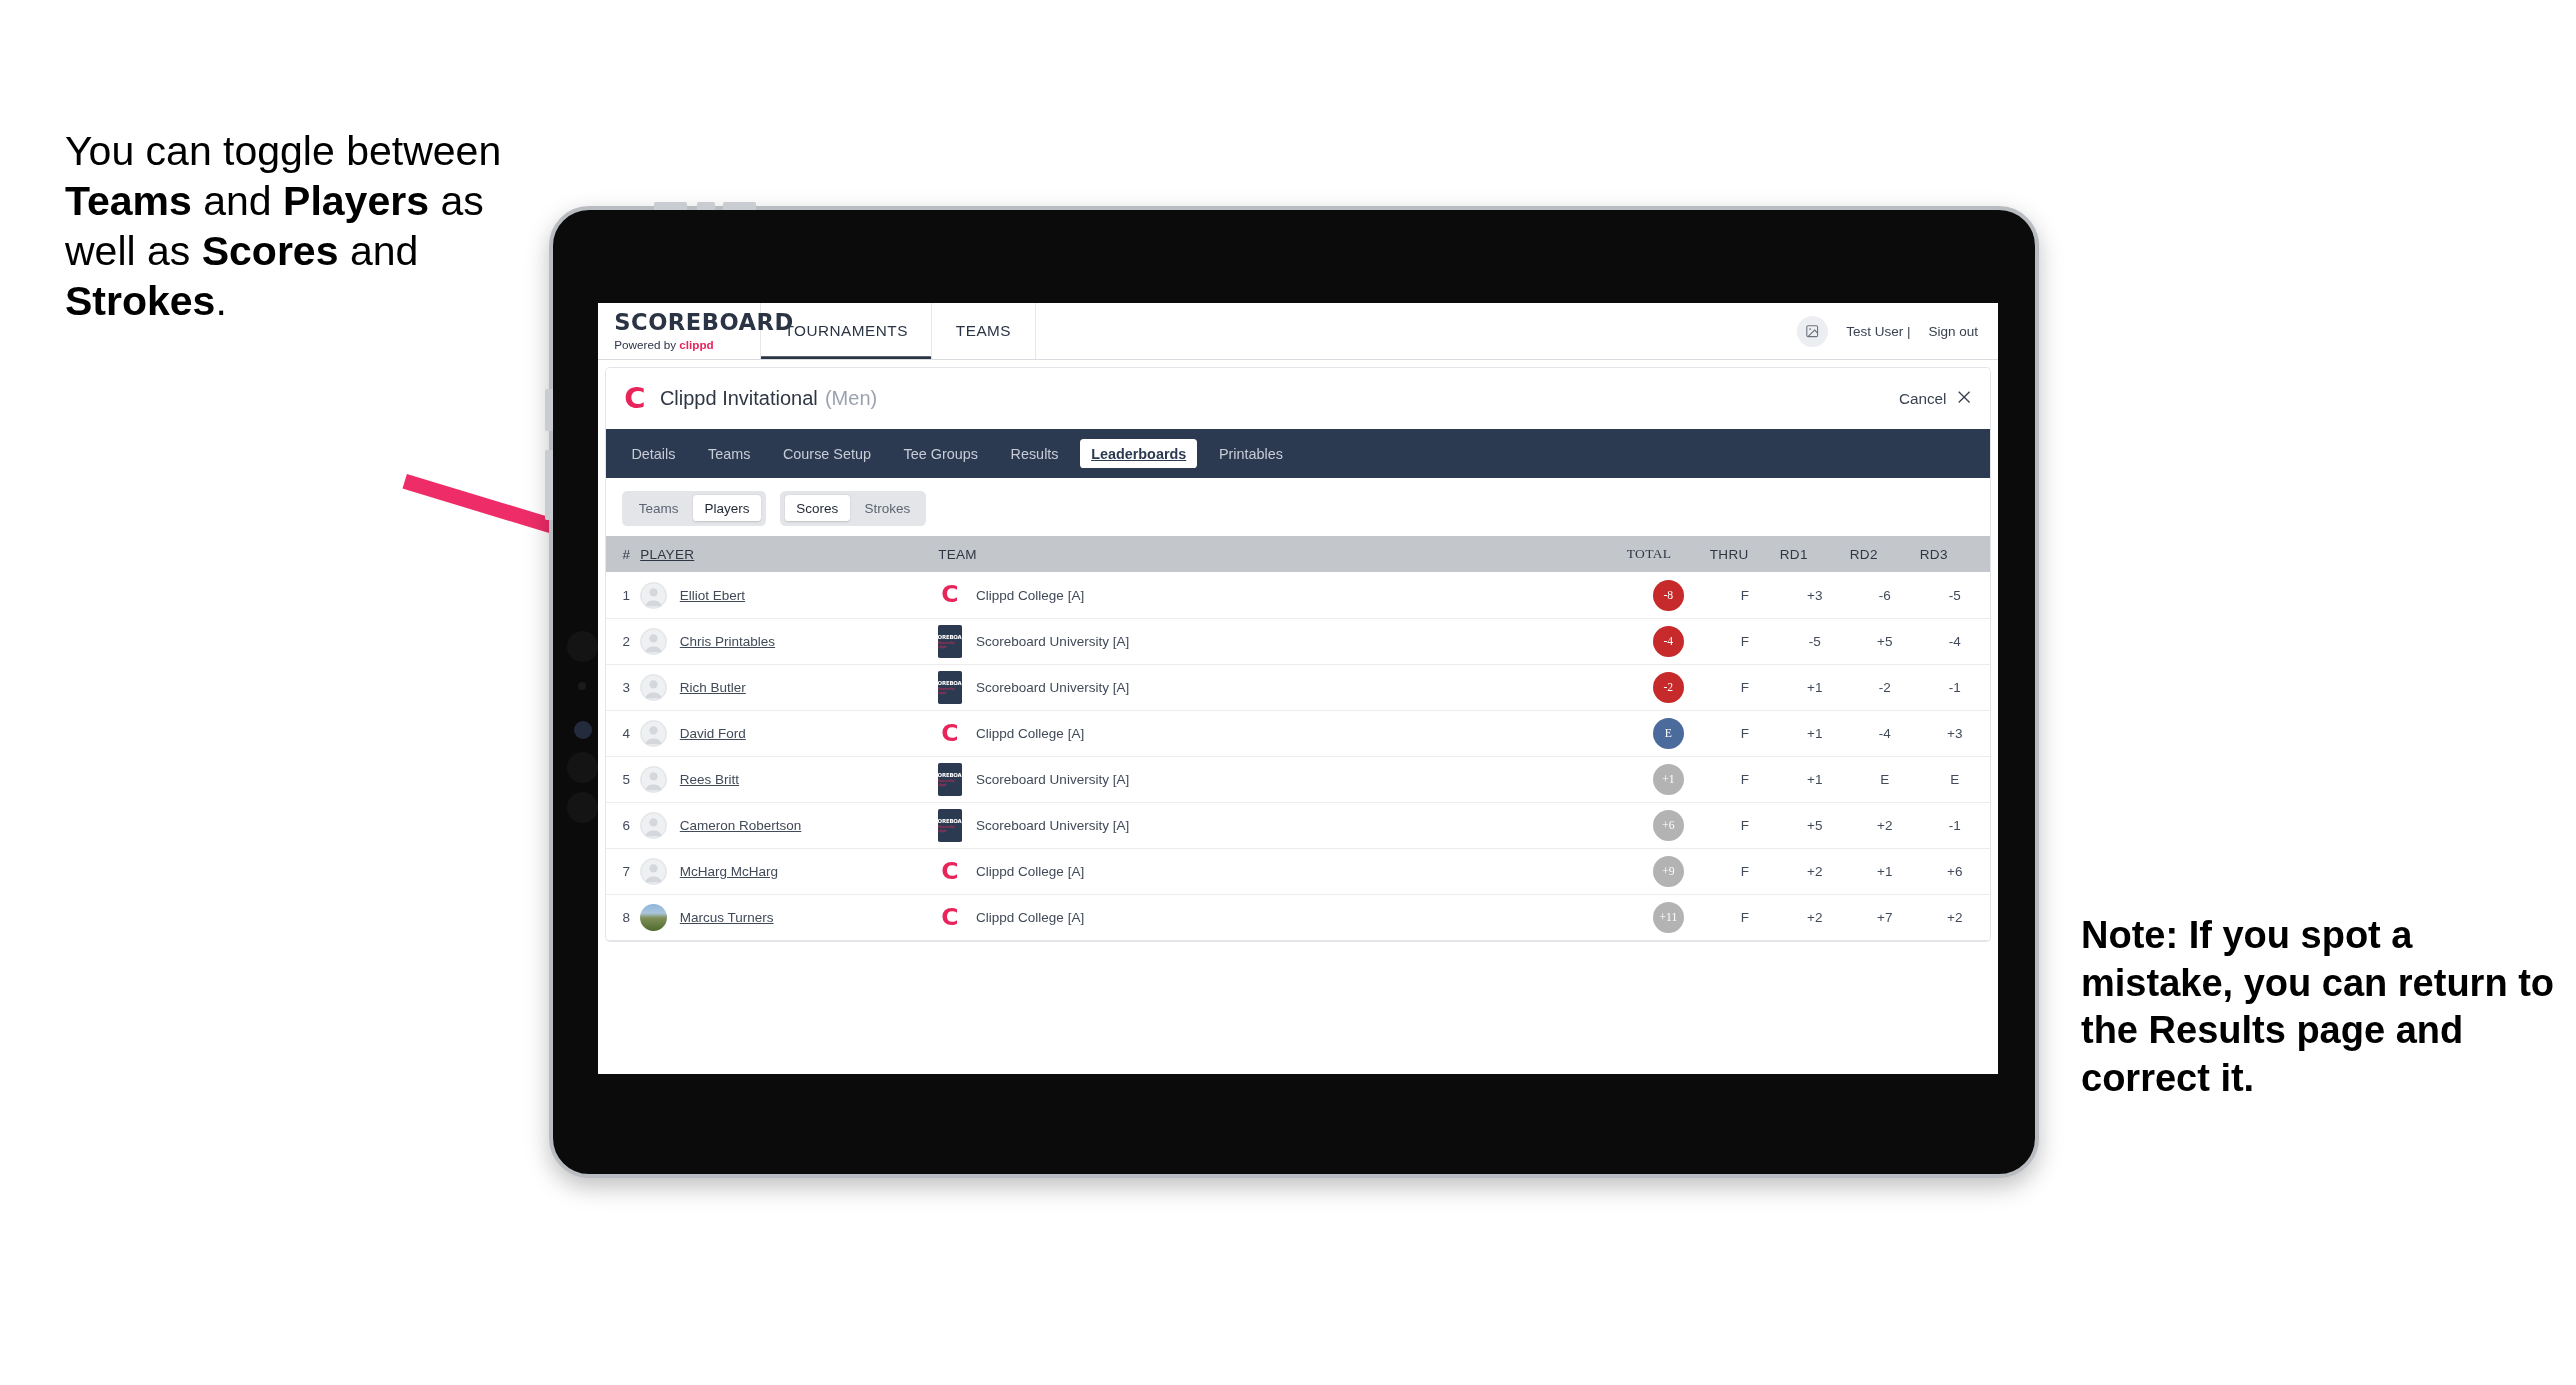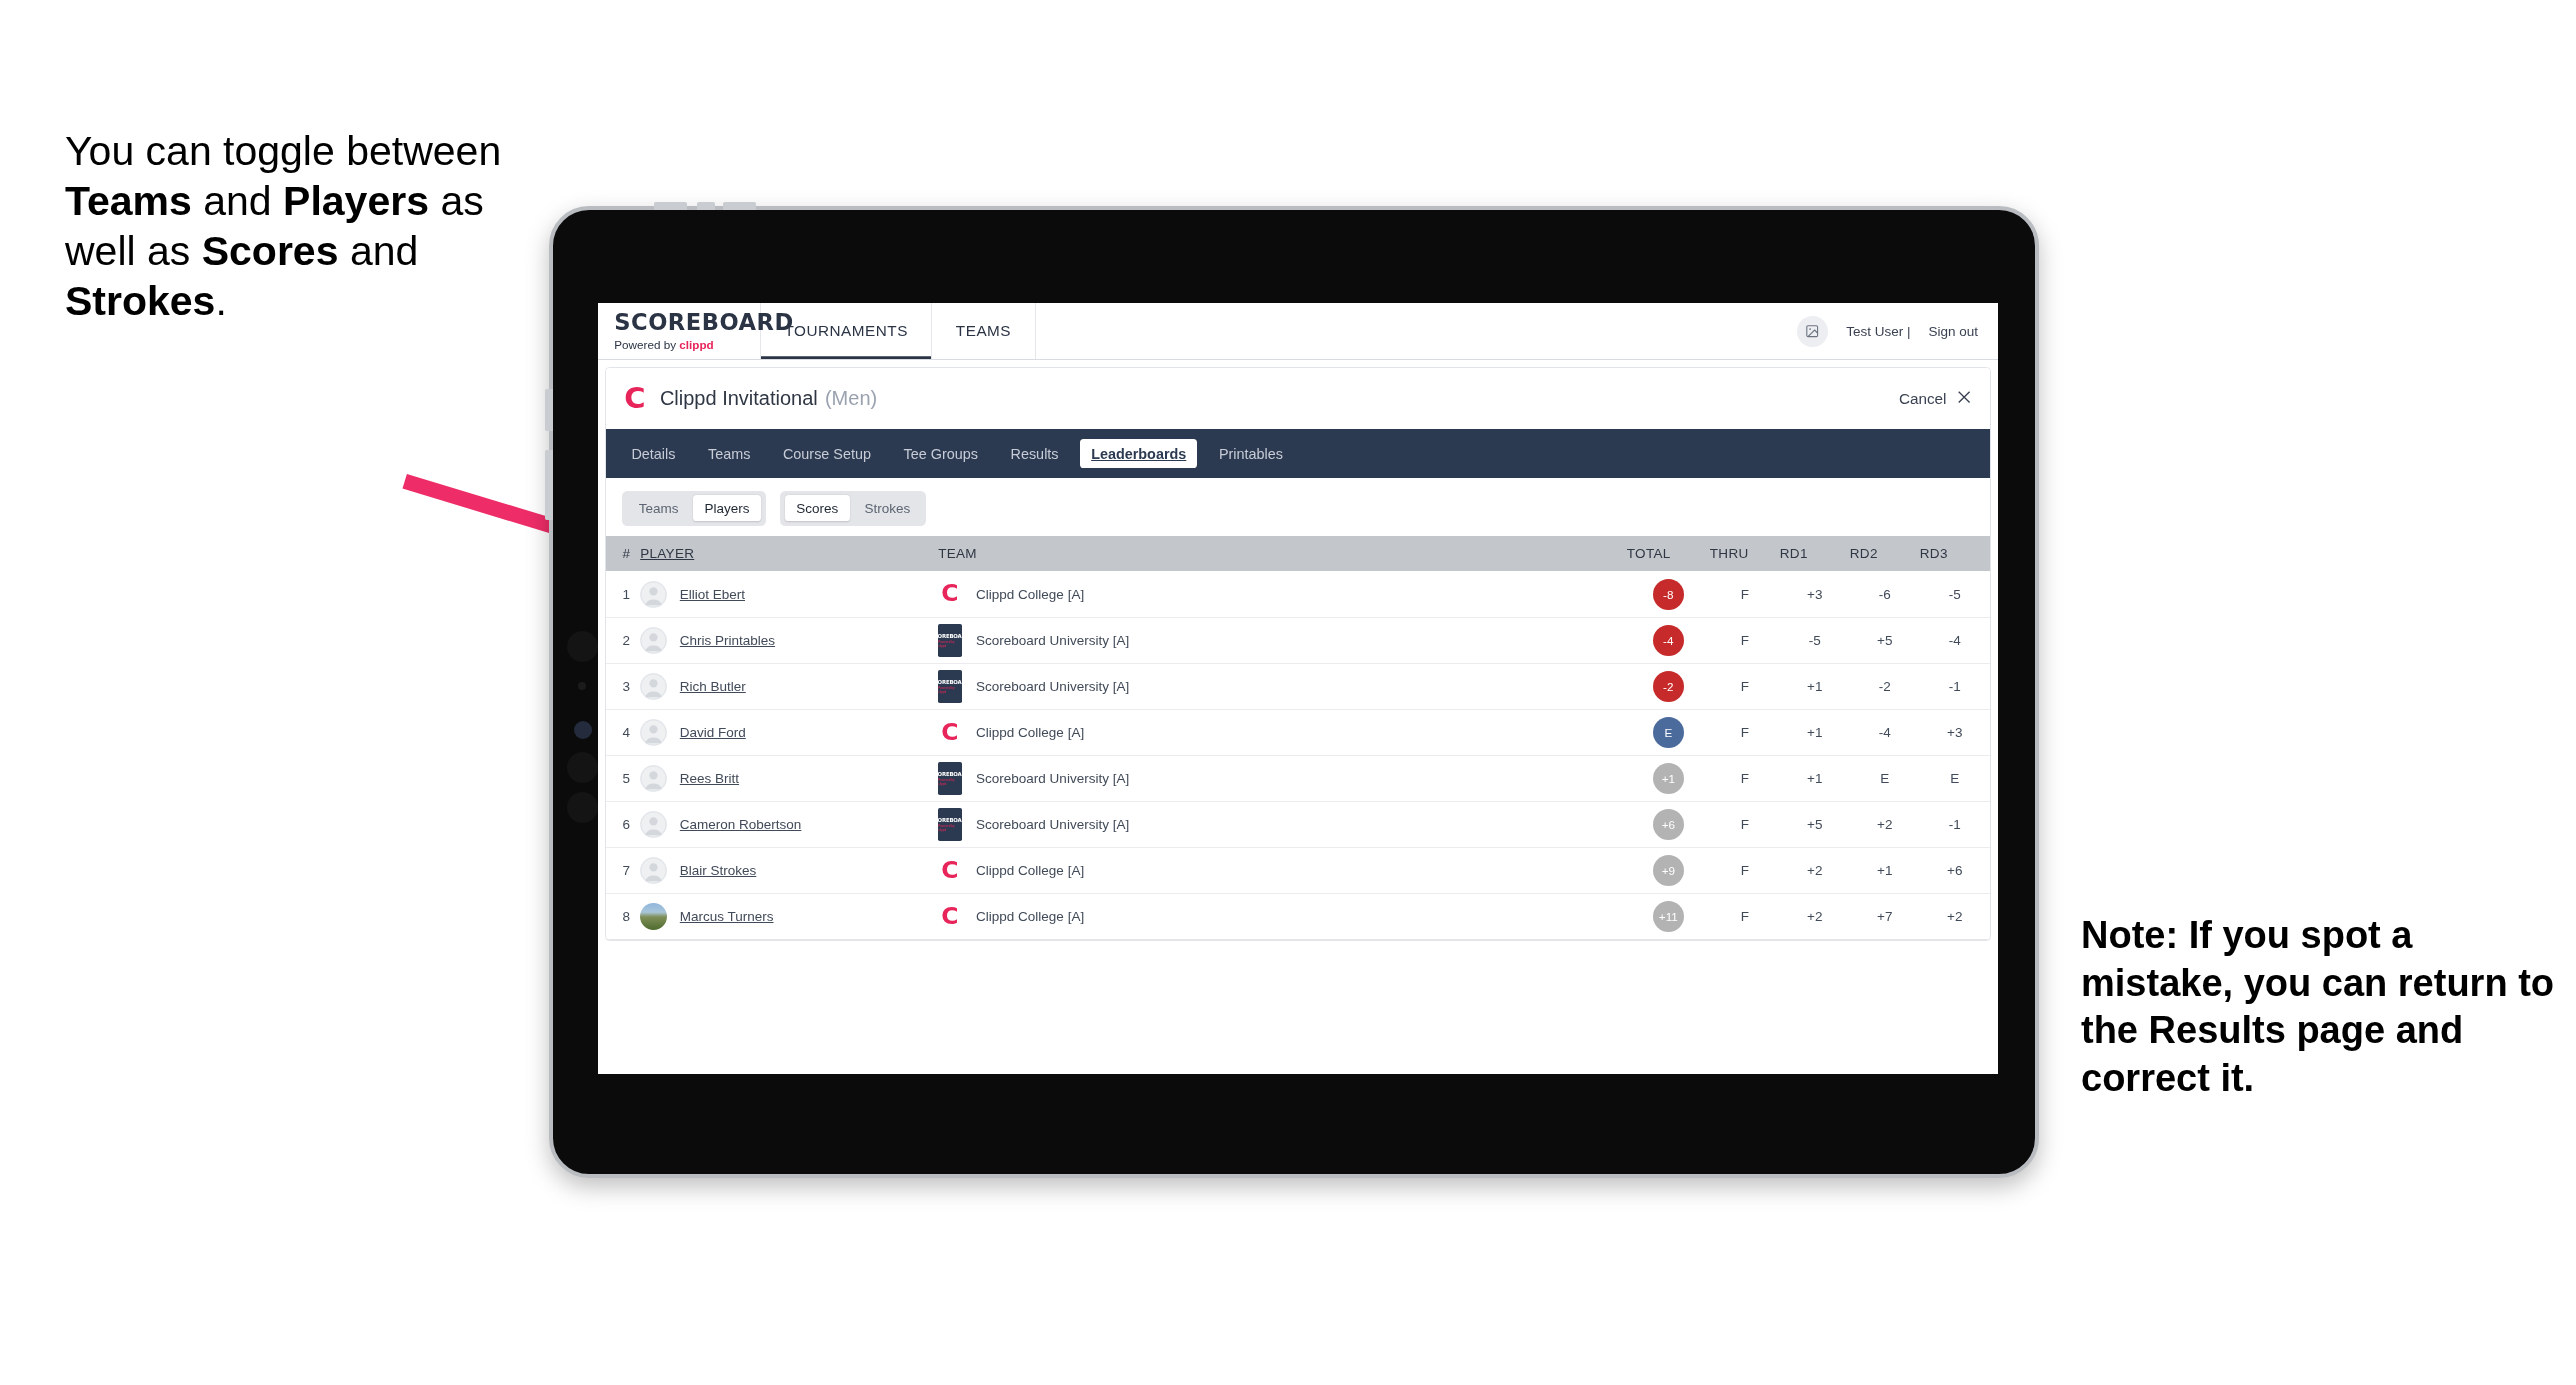--- a/index.html
+++ b/index.html
@@ -138,21 +138,21 @@
   table.lb { width: 100%; border-collapse: collapse; }
   .lb thead th {
     background: #c3c7cc; color: #2f3744; font-size: 13.5px; font-weight: normal;
     text-align: left; padding: 10px 0; letter-spacing: 0.3px;
   }
   .lb tbody td { font-size: 13.5px; color: #414a58; padding: 0; height: 46px; vertical-align: middle; border-bottom: 0.9px solid #ececef; }
   .lb tbody tr:last-child td { border-bottom: 0.9px solid #e6e6e9; }
   .col-rank { width: 34px; padding-left: 16.3px !important; }
   .col-player { width: 298px; text-decoration: underline; }
   .col-team { }
-  .col-total { width: 83px; text-align: center; }
+  .col-total { width: 83px; text-align: center; font-family: Liberation Serif, serif; }
   .col-thru { width: 70px; text-align: center; }
   .col-rd { width: 70px; text-align: center; }
   th.col-rank { padding-left: 16.3px; }
   th.col-total, th.col-thru, th.col-rd { text-align: center; }
 
   .player-cell { display: flex; align-items: center; gap: 12.6px; }
   .p-avatar {
     width: 27px; height: 27px; border-radius: 50%; background: #eceef1;
     display: flex; align-items: center; justify-content: center; flex: 0 0 auto;
     overflow: hidden;
@@ -466,21 +466,21 @@
                   <td class="col-rank">7</td>
                   <td class="col-player">
                     <div class="player-cell">
                       <div class="p-avatar">
                         <svg width="27" height="27" viewBox="0 0 30 30">
                           <circle cx="15" cy="15" r="14" fill="#eef0f2" stroke="#dfe2e6"></circle>
                           <circle cx="15" cy="11.5" r="4.6" fill="#d4d8dd"></circle>
                           <path d="M5.8 27 a9.4 8 0 0 1 18.4 0 z" fill="#d4d8dd"></path>
                         </svg>
                       </div>
-                      <span>Blair Strokes</span>
+                      <span>McHarg McHarg</span>
                     </div>
                   </td>
                   <td class="col-team">
                     <div class="team-cell">
                       <div class="team-logo-c">C</div>
                       <span>Clippd College [A]</span>
                     </div>
                   </td>
                   <td class="col-total"><span class="badge gray">+9</span></td>
                   <td class="col-thru">F</td>

